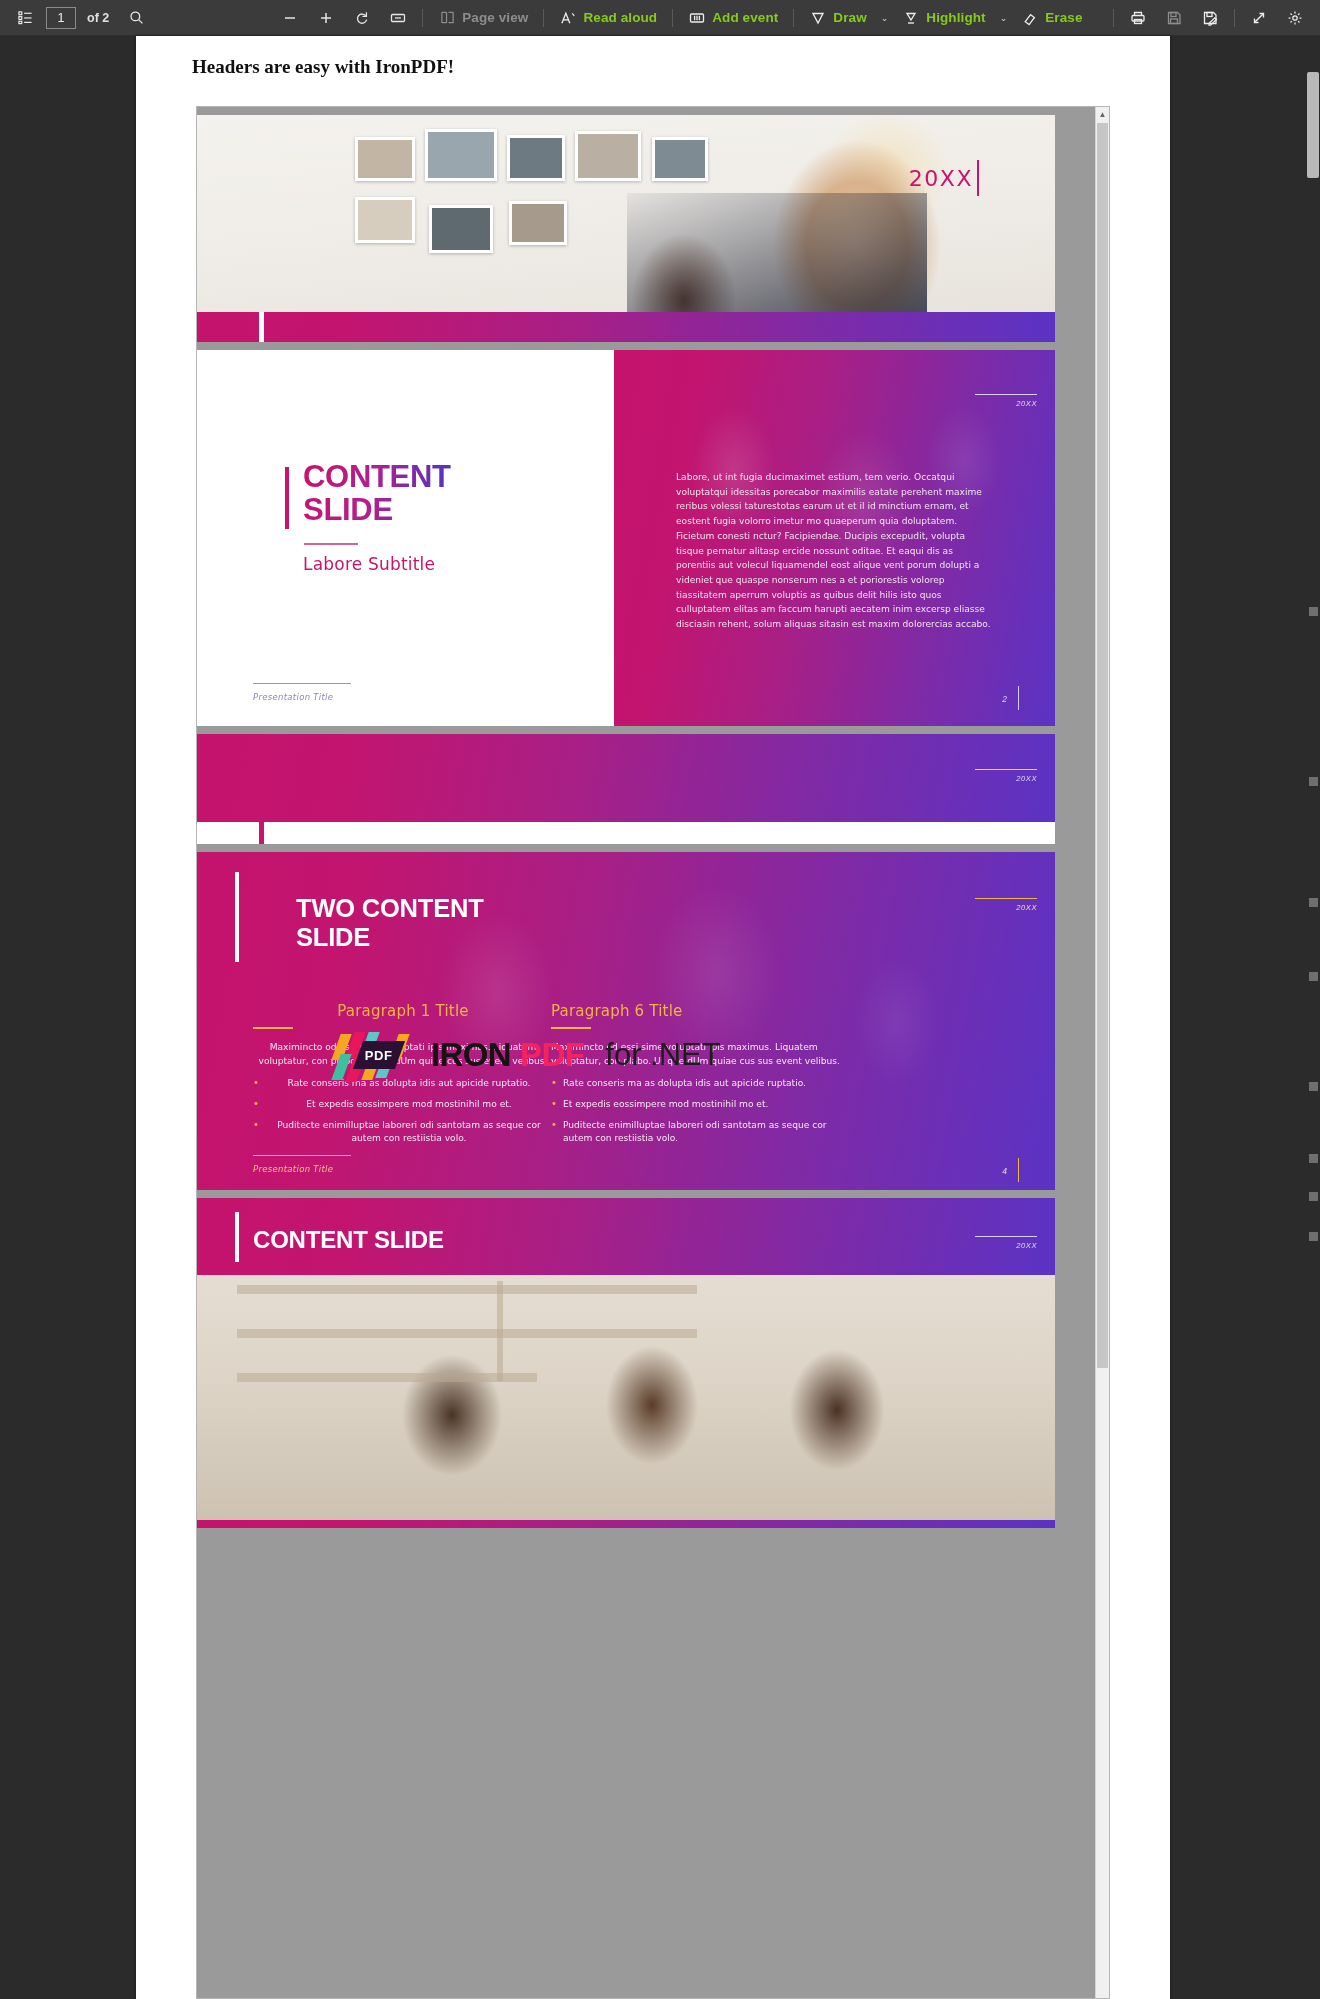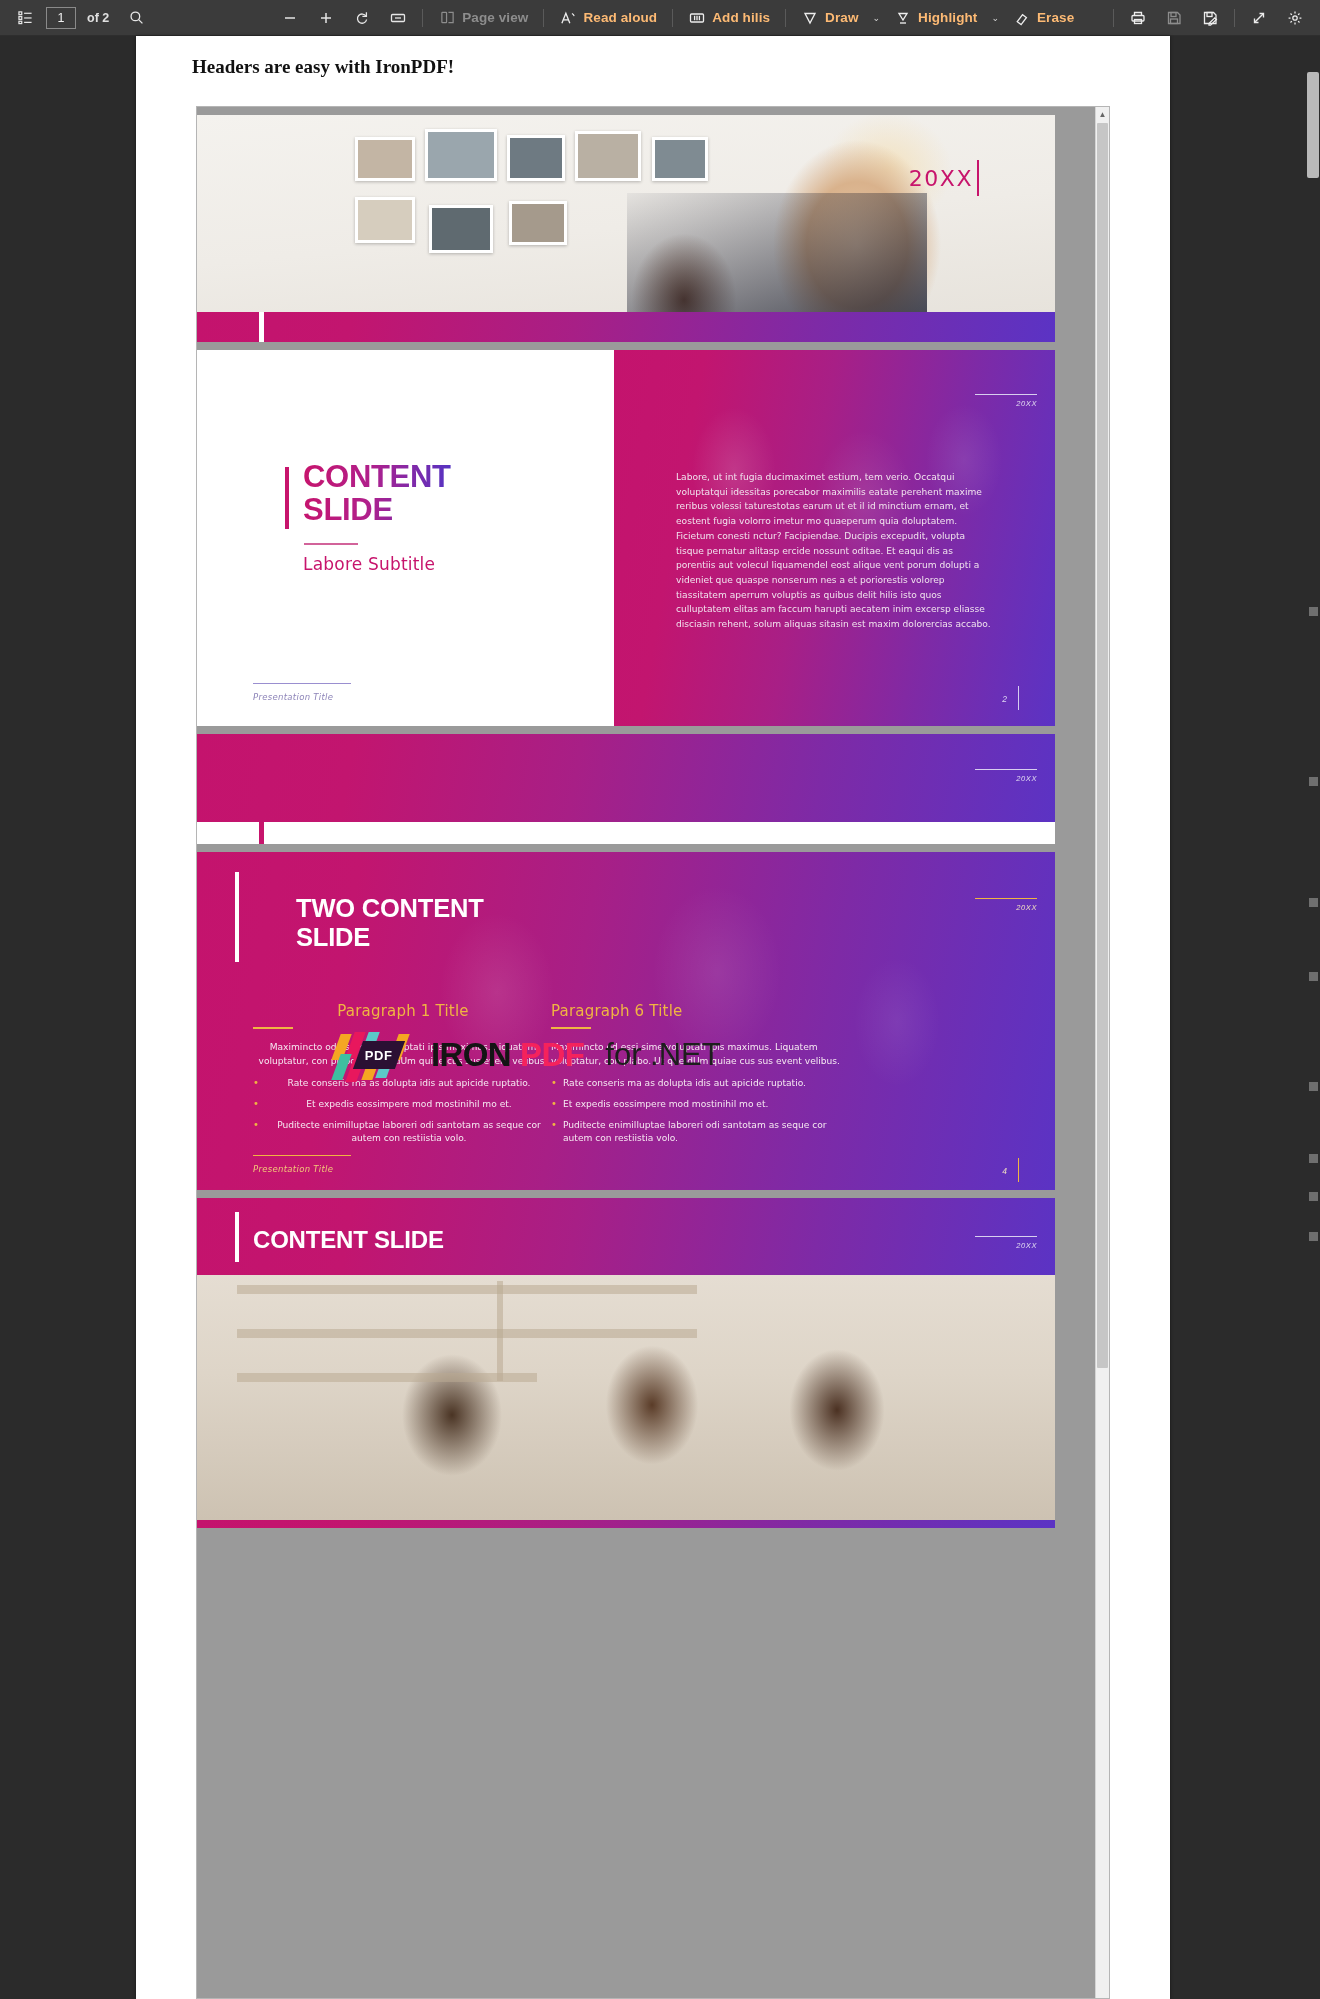--- a/index.html
+++ b/index.html
@@ -16,21 +16,21 @@
     width: 1320px; height: 36px;
     background: #3b3b3b;
     display: flex; align-items: center;
     color: #e8e8e8; font-size: 13.5px;
     border-bottom: 1px solid #2e2e2e;
     user-select: none;
   }
   .tb-btn {
     display: flex; align-items: center; gap: 6px;
     height: 28px; padding: 0 8px; border-radius: 3px;
-    white-space: nowrap; color: #fdba74;
+    white-space: nowrap; color: #84cc16;
   }
   .tb-btn.dim { color: #8d8d8d; }
   .tb-icon { display: inline-flex; align-items: center; justify-content: center; width: 18px; height: 18px; }
   .tb-sep { width: 1px; height: 18px; background: #5a5a5a; margin: 0 5px; }
   .tb-label { font-size: 13.5px; font-weight: 600; letter-spacing: .1px; }
   #page-input {
     width: 30px; height: 22px; background: #3b3b3b;
     border: 1px solid #8a8a8a; color: #f0f0f0;
     font-size: 12.5px; text-align: center; font-family: "Liberation Sans", sans-serif;
   }
@@ -335,21 +335,21 @@
     <div class="tb-sep"></div>
     <div class="tb-btn">
       <span class="tb-icon">
         <svg width="16" height="16" viewBox="0 0 16 16" fill="none" stroke="#ededed" stroke-width="1.3">
           <rect x="1.5" y="4" width="13" height="8" rx="1"></rect>
             <line x1="8" y1="5.8" x2="8" y2="10.2"></line>
           <line x1="5.6" y1="5.8" x2="5.6" y2="10.2"></line>
             <line x1="10.4" y1="5.8" x2="10.4" y2="10.2"></line>
         </svg>
       </span>
-      <span class="tb-label">Add hilis</span>
+      <span class="tb-label">Add event</span>
     </div>
     <div class="tb-sep"></div>
     <div class="tb-btn">
       <span class="tb-icon">
         <svg width="16" height="16" viewBox="0 0 16 16" fill="none" stroke="#ededed" stroke-width="1.35">
           <path d="M3 3.5h10L8 13Z"></path>
         </svg>
       </span>
       <span class="tb-label">Draw</span>
     </div>

